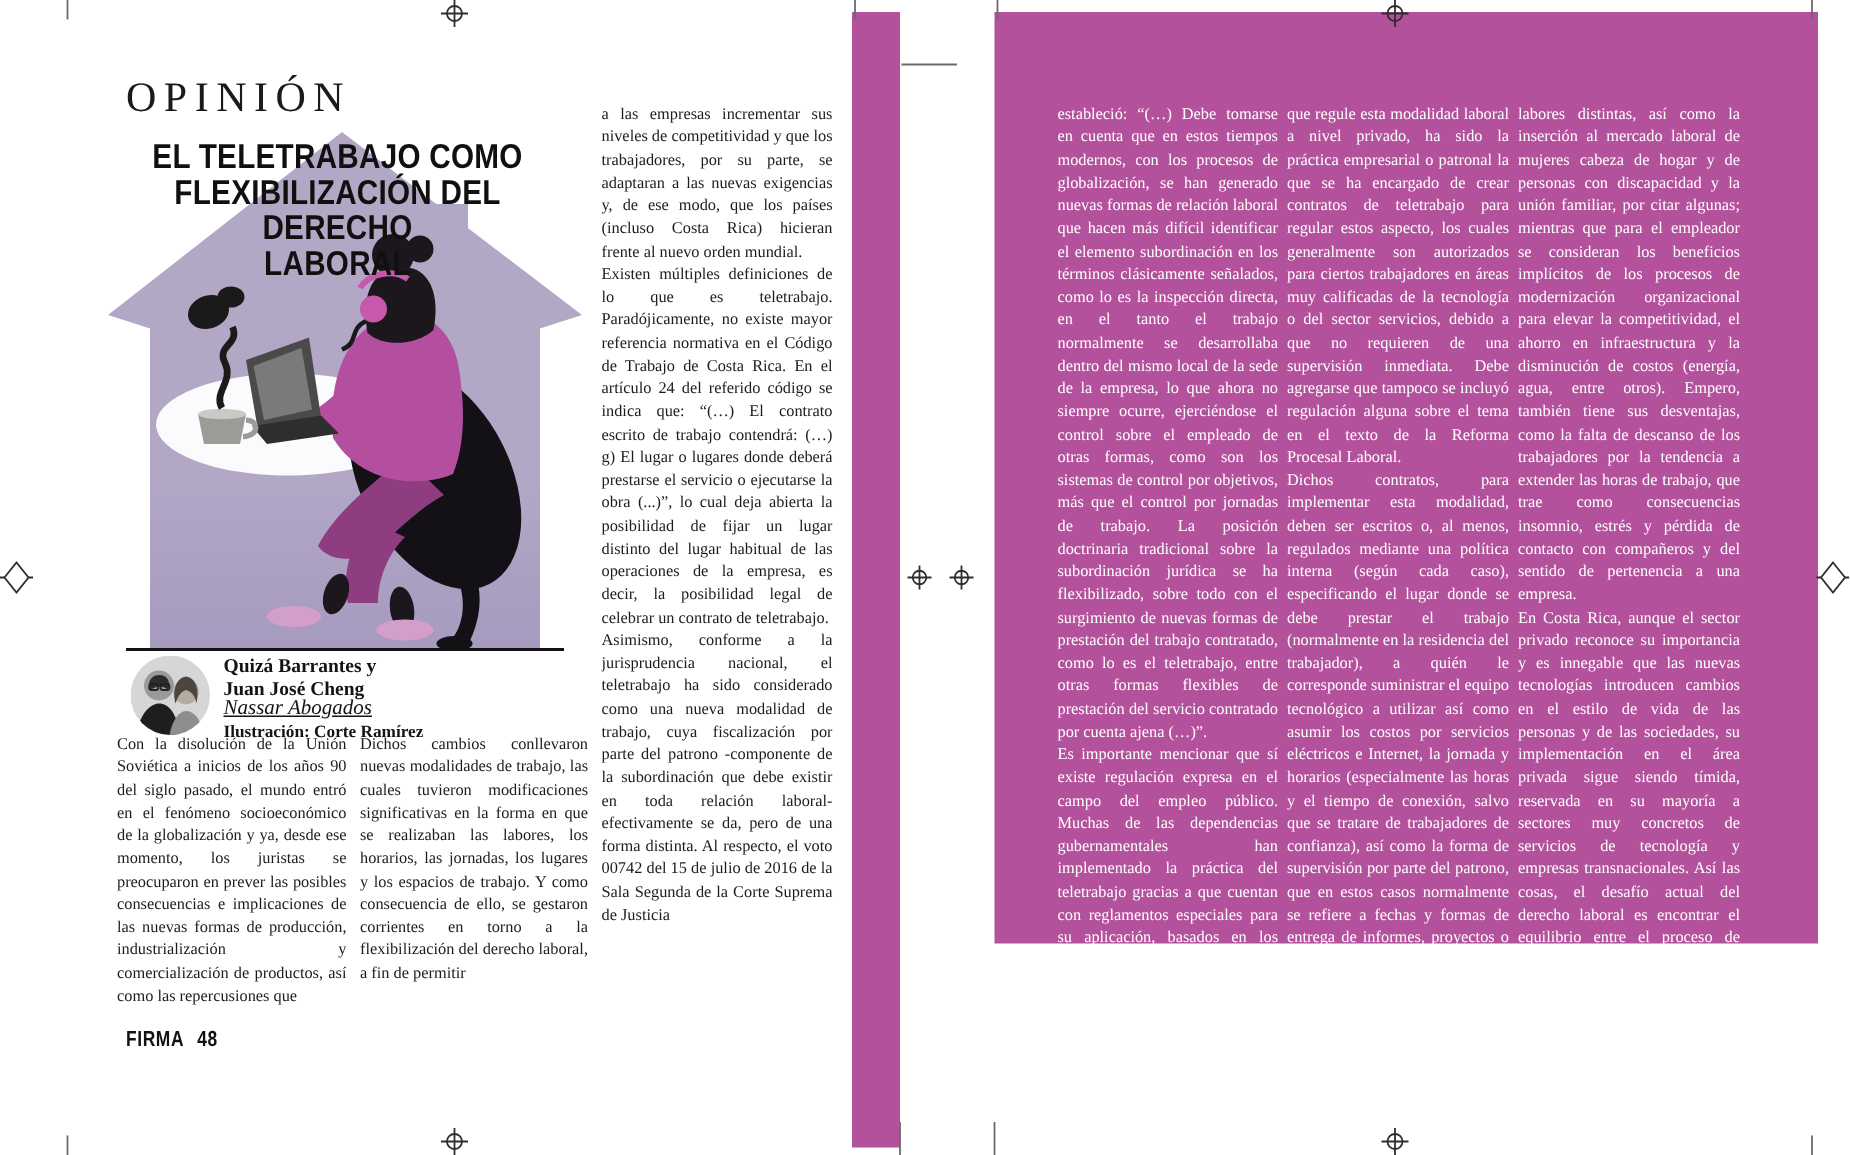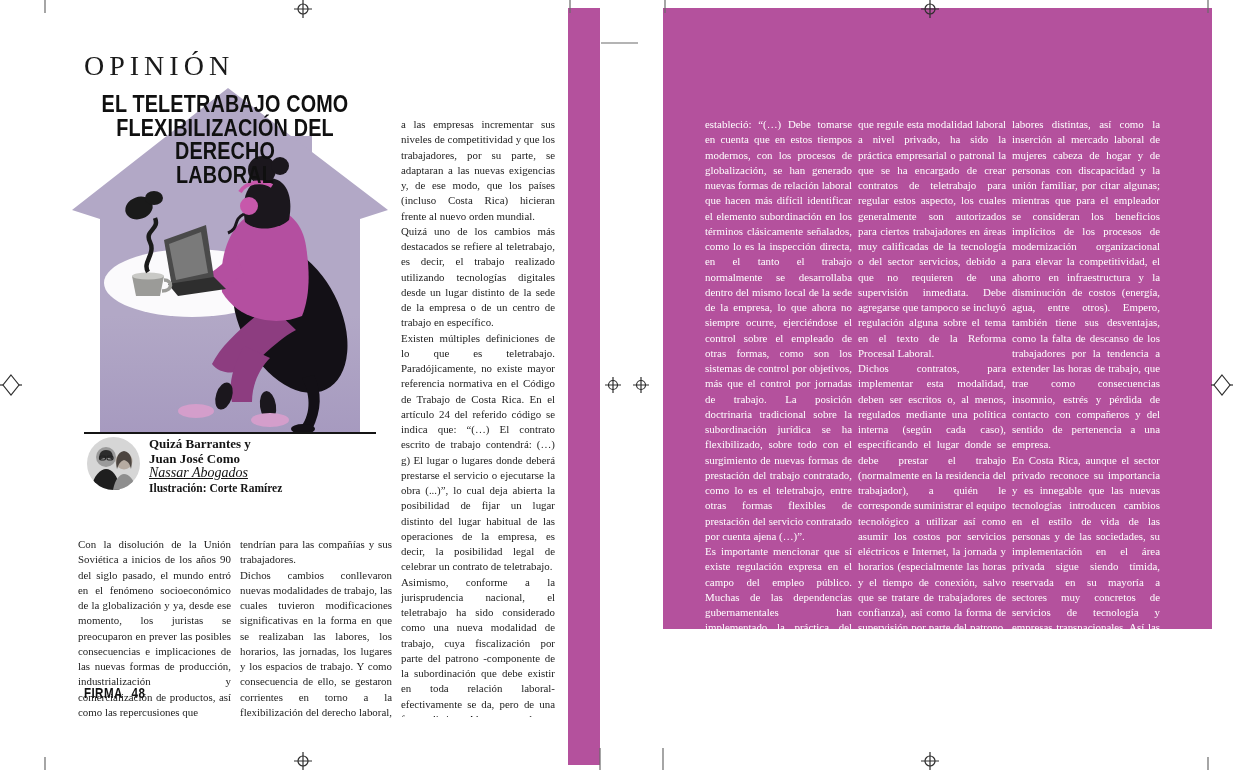--- a/index.html
+++ b/index.html
@@ -38,21 +38,20 @@
   .byline{position:absolute;left:149px;top:437px;line-height:14.5px;color:#141414;}
   .byline .names{font-weight:700;font-size:13px;}
   .byline .firm{font-style:italic;font-size:14px;text-decoration:underline;}
   .byline .credit{font-weight:700;font-size:11.5px;}
 
   
   .col{
     position:absolute;text-align:justify;
     font-size:10.9px;line-height:15.25px;color:var(--ink);
     overflow:hidden;
-    margin-top:48px;
   }
   .col p{margin:0;}
   .col-l1{left:78px;top:489px;width:153px;height:185px;}
   .col-l2{left:240px;top:489px;width:152px;height:185px;}
   .col-l3{left:401px;top:69px;width:154px;height:600px;}
   .page-right .col{color:#ffffff;}
   .col-r1{left:42px;top:61px;width:147px;height:599px;}   
   .col-r2{left:195px;top:61px;width:148px;height:599px;}
   .col-r3{left:349px;top:61px;width:148px;height:599px;}
 
@@ -148,35 +147,33 @@
         <rect x="20" y="19" width="6" height="4" rx="1.5" fill="none" stroke="#222" stroke-width="1.2"></rect>
         <path d="M4 53 C6 38 14 32 19 32 C25 32 31 38 33 53 Z" fill="#1e1e1e"></path>
         <circle cx="37" cy="24" r="8.5" fill="#b6aba1"></circle>
         <path d="M37 14 C30 15 28 24 30 32 C32 26 34 24 37 23 C41 24 43 27 44 32 C46 23 44 15 37 14 Z" fill="#4c4540"></path>
         <path d="M26 53 C28 42 33 37 37 37 C42 37 47 42 49 53 Z" fill="#8e8e8e"></path>
       </svg>
     </div>
 
     <div class="byline">
       <div class="names">Quizá Barrantes y</div>
-      <div class="names">Juan José Como</div>
+      <div class="names">Juan José Cheng</div>
       <div class="firm">Nassar Abogados</div>
       <div class="credit">Ilustración: Corte Ramírez</div>
     </div>
 
     <div class="col col-l1">
       <p>Con la disolución de la Unión Soviética a inicios de los años 90 del siglo pasado, el mundo entró en el fenómeno socioeconómico de la globalización y ya, desde ese momento, los juristas se preocuparon en prever las posibles consecuencias e implicaciones de las nuevas formas de producción, industrialización y comercialización de productos, así como las repercusiones que</p>
     </div>
     <div class="col col-l2">
-      <p>tendrían para las compañías y sus trabajadores.</p>
       <p>Dichos cambios conllevaron nuevas modalidades de trabajo, las cuales tuvieron modificaciones significativas en la forma en que se realizaban las labores, los horarios, las jornadas, los lugares y los espacios de trabajo. Y como consecuencia de ello, se gestaron corrientes en torno a la flexibilización del derecho laboral, a fin de permitir</p>
     </div>
     <div class="col col-l3">
       <p>a las empresas incrementar sus niveles de competitividad y que los trabajadores, por su parte, se adaptaran a las nuevas exigencias y, de ese modo, que los países (incluso Costa Rica) hicieran frente al nuevo orden mundial.</p>
-      <p>Quizá uno de los cambios más destacados se refiere al teletrabajo, es decir, el trabajo realizado utilizando tecnologías digitales desde un lugar distinto de la sede de la empresa o de un centro de trabajo en específico.</p>
       <p>Existen múltiples definiciones de lo que es teletrabajo. Paradójicamente, no existe mayor referencia normativa en el Código de Trabajo de Costa Rica. En el artículo 24 del referido código se indica que: “(…) El contrato escrito de trabajo contendrá: (…) g) El lugar o lugares donde deberá prestarse el servicio o ejecutarse la obra (...)”, lo cual deja abierta la posibilidad de fijar un lugar distinto del lugar habitual de las operaciones de la empresa, es decir, la posibilidad legal de celebrar un contrato de teletrabajo.</p>
       <p>Asimismo, conforme a la jurisprudencia nacional, el teletrabajo ha sido considerado como una nueva modalidad de trabajo, cuya fiscalización por parte del patrono -componente de la subordinación que debe existir en toda relación laboral- efectivamente se da, pero de una forma distinta. Al respecto, el voto 00742 del 15 de julio de 2016 de la Sala Segunda de la Corte Suprema de Justicia</p>
     </div>
 
     <div class="folio folio-left">
       <span>FIRMA</span><span class="num">48</span>
     </div>
   </section>
 
   <div class="spine-strip"></div>

